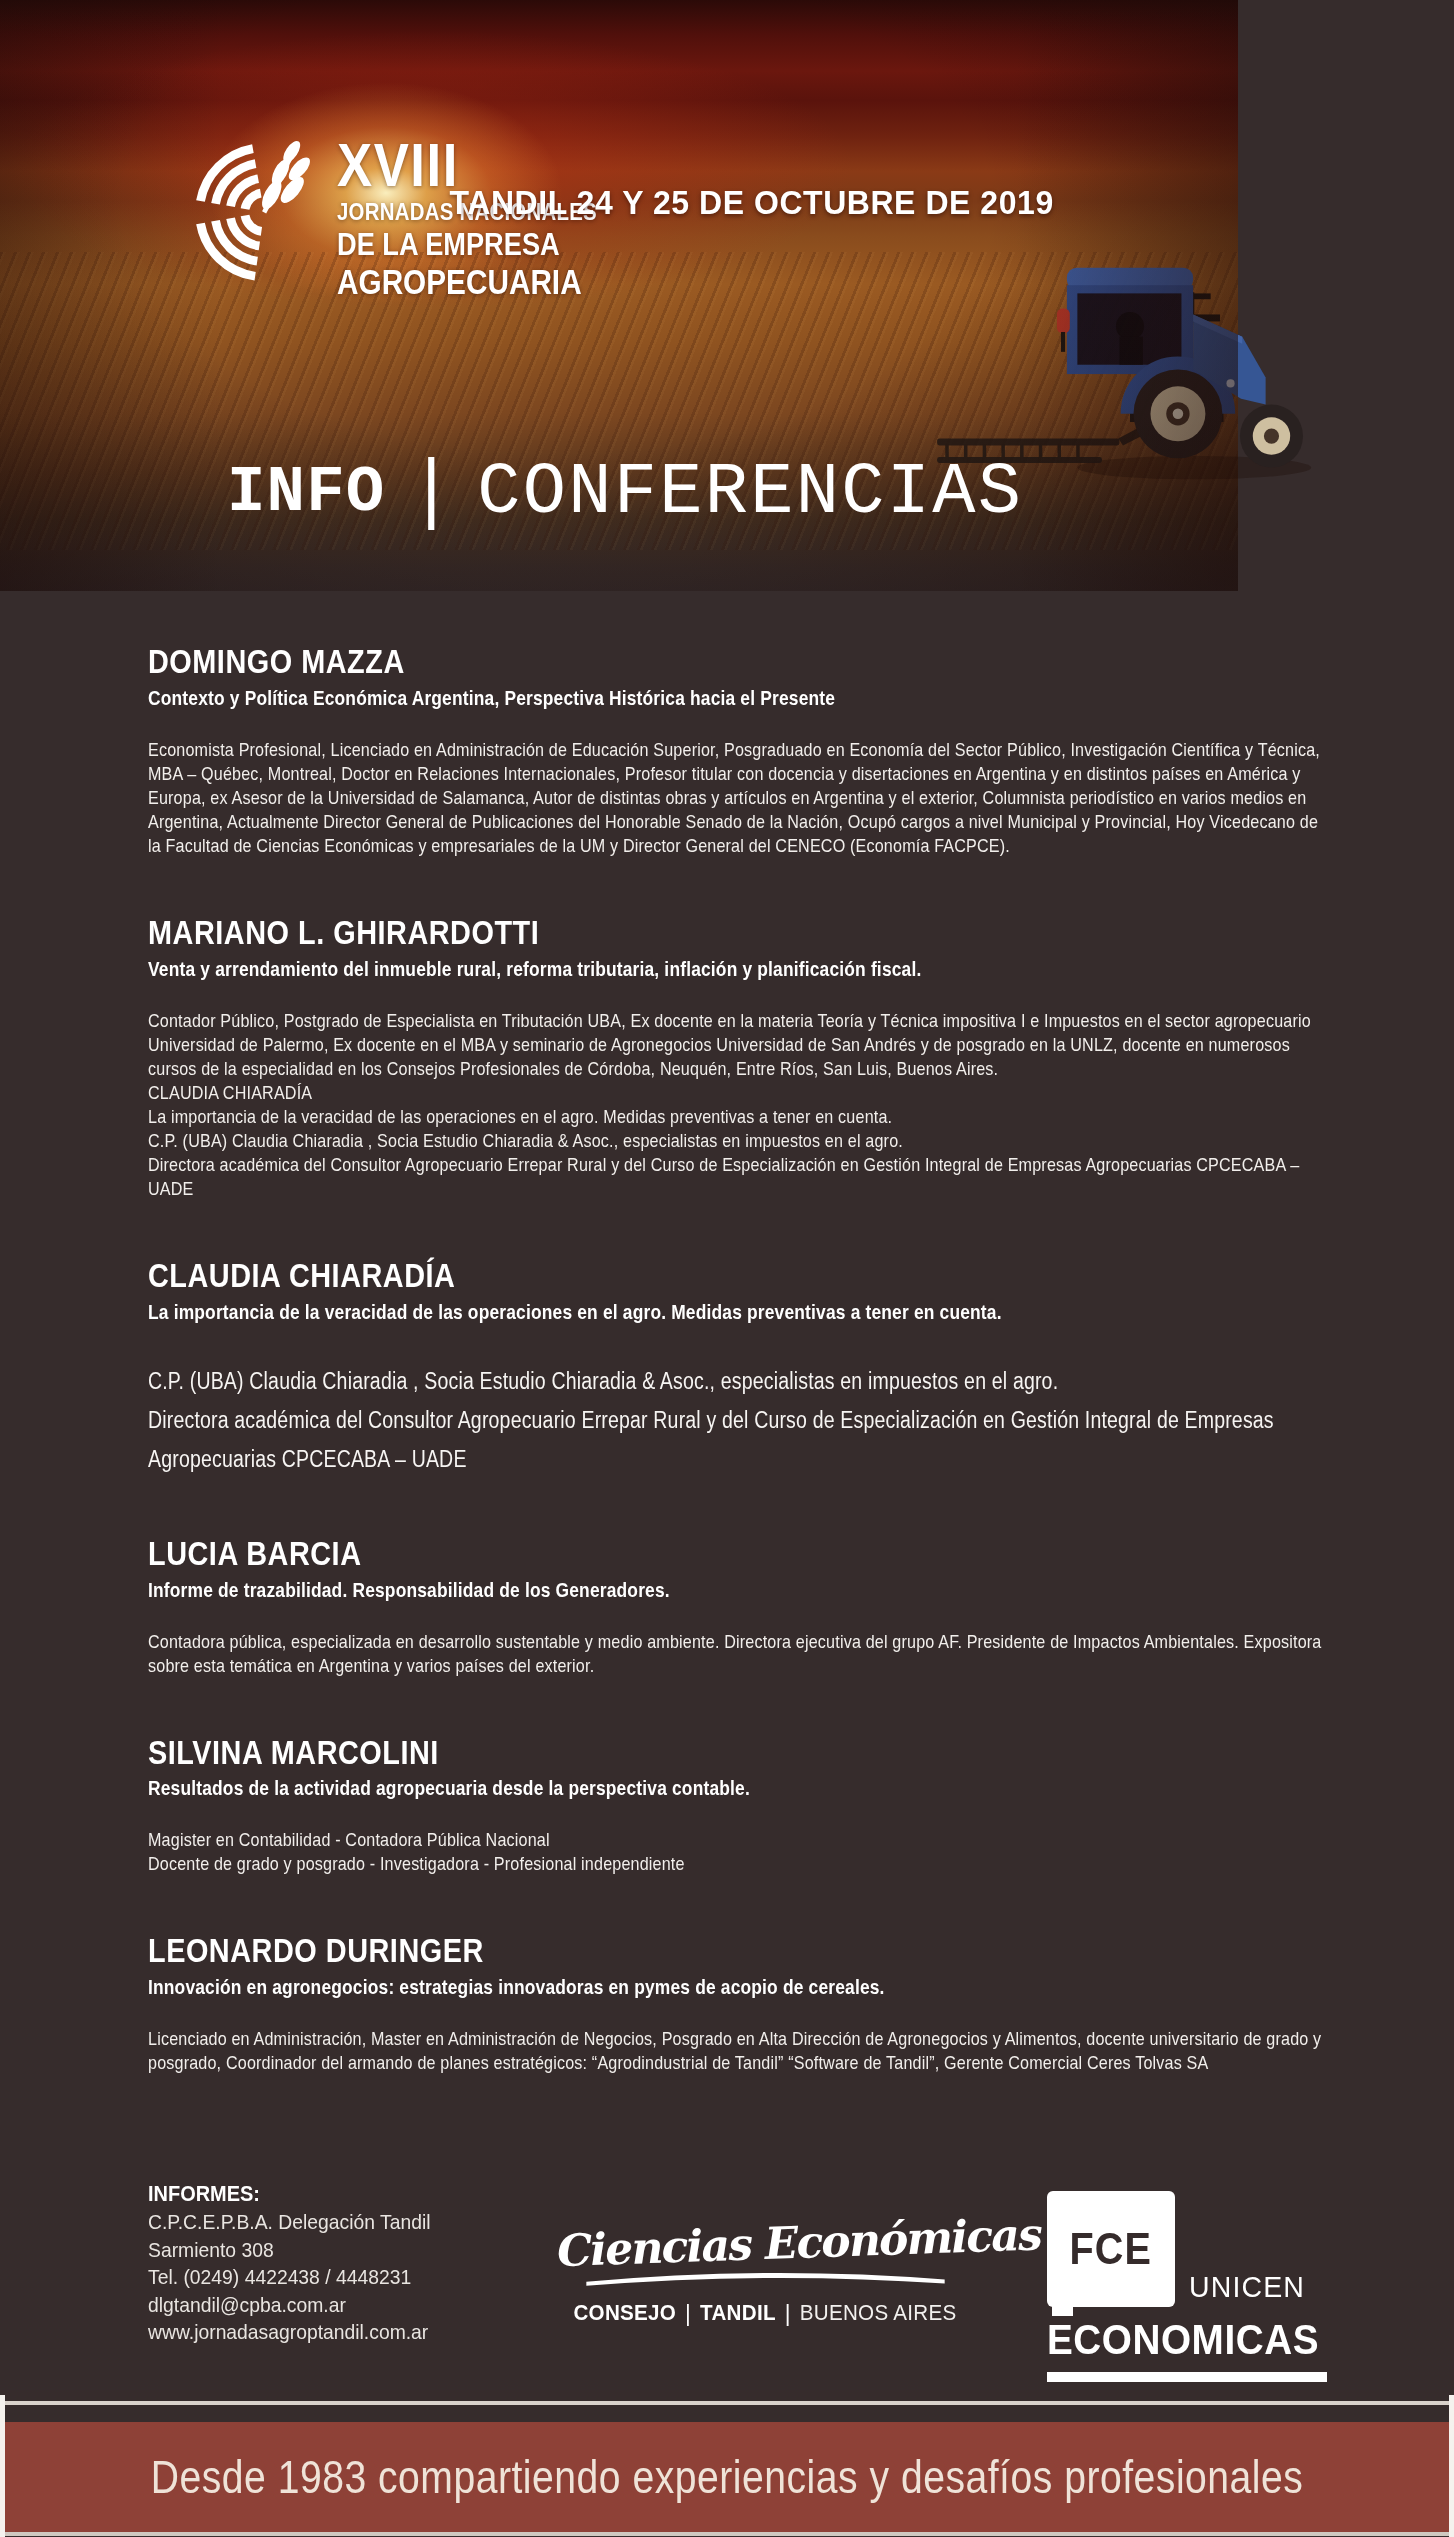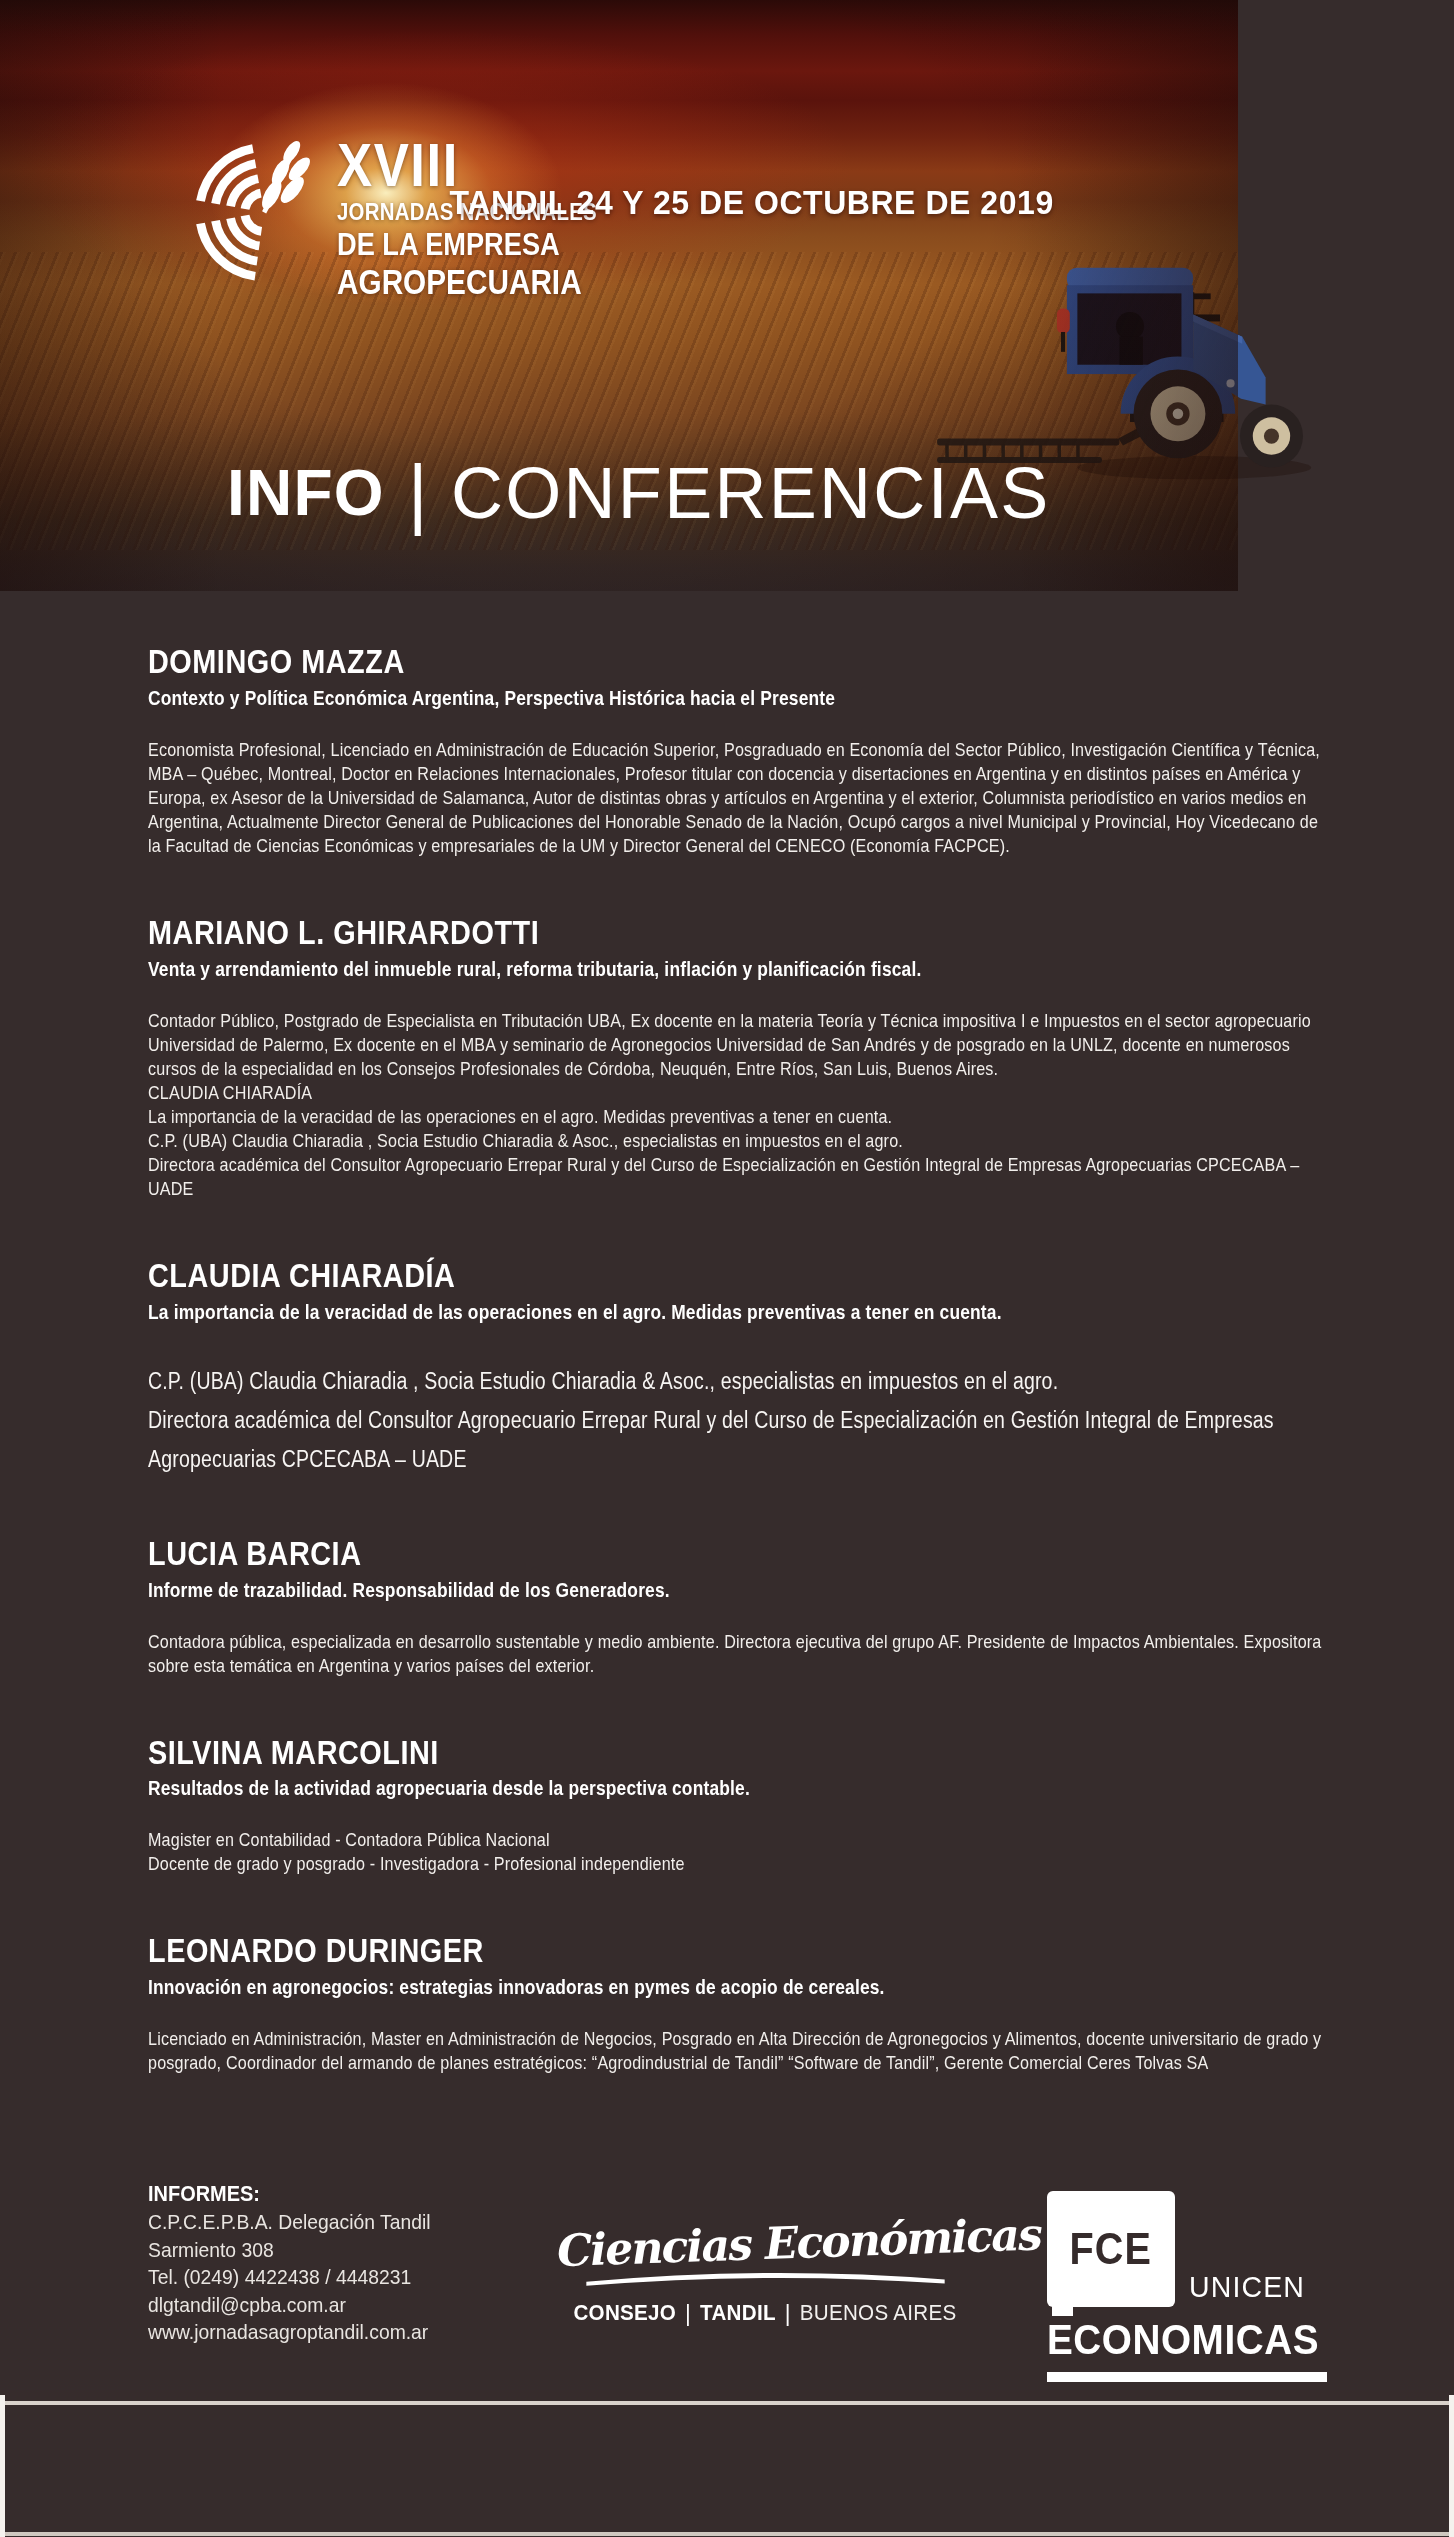--- a/index.html
+++ b/index.html
@@ -33,21 +33,21 @@
   .brand-edition{font-size:62px;font-weight:bold;line-height:.92;letter-spacing:1.8px;}
   .brand-l1{font-size:24px;font-weight:bold;letter-spacing:0.3px;margin-top:7px;line-height:1;}
   .brand-l2{font-size:32px;font-weight:bold;margin-top:3.5px;line-height:1;}
   .brand-l3{font-size:35px;font-weight:bold;margin-top:4.7px;line-height:1;}
   .event-date{
     position:absolute;right:184px;top:183px;z-index:3;
     font-size:34px;font-weight:bold;color:#fff;letter-spacing:0.6px;
     transform:scaleX(.94);transform-origin:right top;text-shadow:0 1.8px 4.7px rgba(40,10,5,.55);
   }
   
-  .page-title{position:absolute;left:227px;top:452px;z-index:3;display:flex;align-items:center;gap:23.4px;color:#fff;}
+  .page-title{position:absolute;left:227px;top:452px;z-index:3;display:flex;align-items:center;gap:23.4px;color:#fff;font-family:Liberation Mono, monospace;}
   .pt-info{font-size:64px;font-weight:bold;letter-spacing:1.2px;}
   .pt-sep{font-size:75px;font-weight:400;transform:scaleY(1.05);line-height:1;}
   .pt-section{font-size:72px;font-weight:400;letter-spacing:2.3px;}
   
   .content{
     position:absolute;left:148px;top:643px;width:1386px;
     transform:scaleX(.849);transform-origin:left top;color:#fff;
   }
   .content p{margin:0;}
   .speaker + .speaker{margin-top:56px;}
@@ -263,18 +263,21 @@
       <div class="fce-box">
         <span class="fce-abbr">FCE</span>
       </div>
       <div class="fce-university">UNICEN</div>
     </div>
     <div class="fce-faculty">ECONOMICAS</div>
     <div class="fce-bar"></div>
   </div>
 
   <div class="rule-top"></div>
+  <div class="bottom-bar">
+    <div class="bar-text">Desde 1983 compartiendo experiencias y desafíos profesionales</div>
+  </div>
   <div class="rule-bottom"></div>
   <div class="edge edge-l"></div>
   <div class="edge edge-r"></div>
 
 </div>
 
 
 </body></html>

